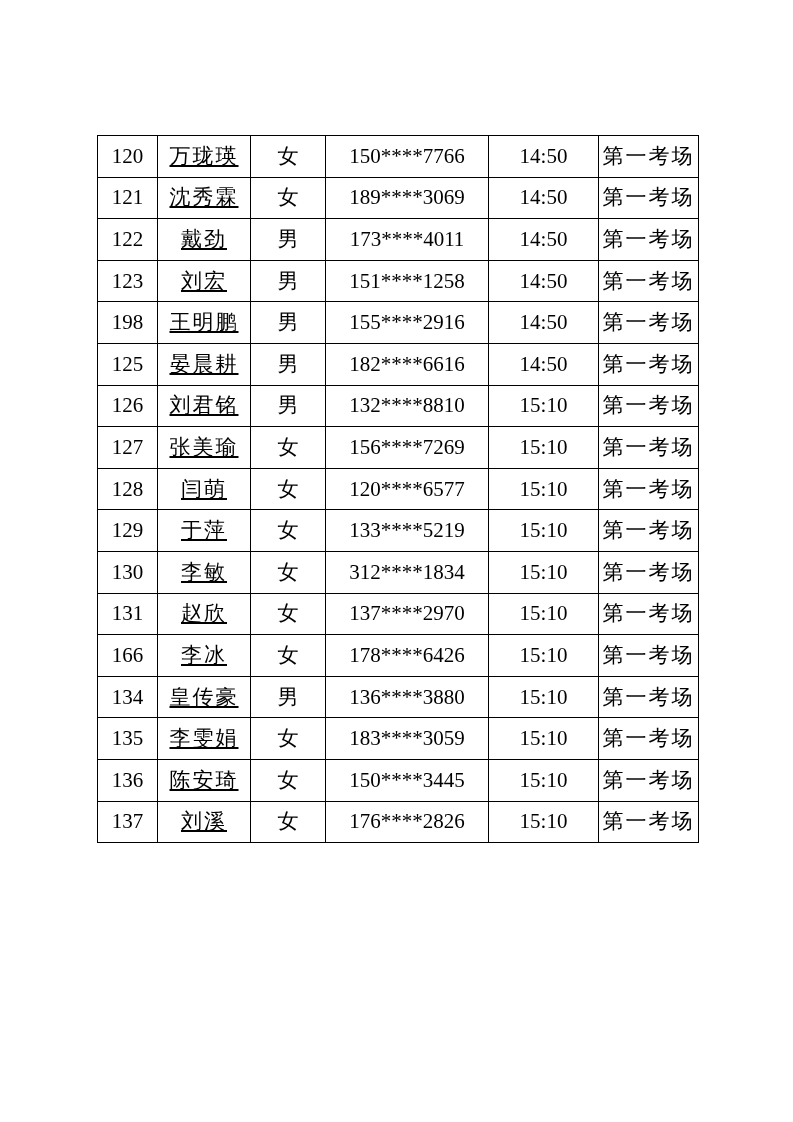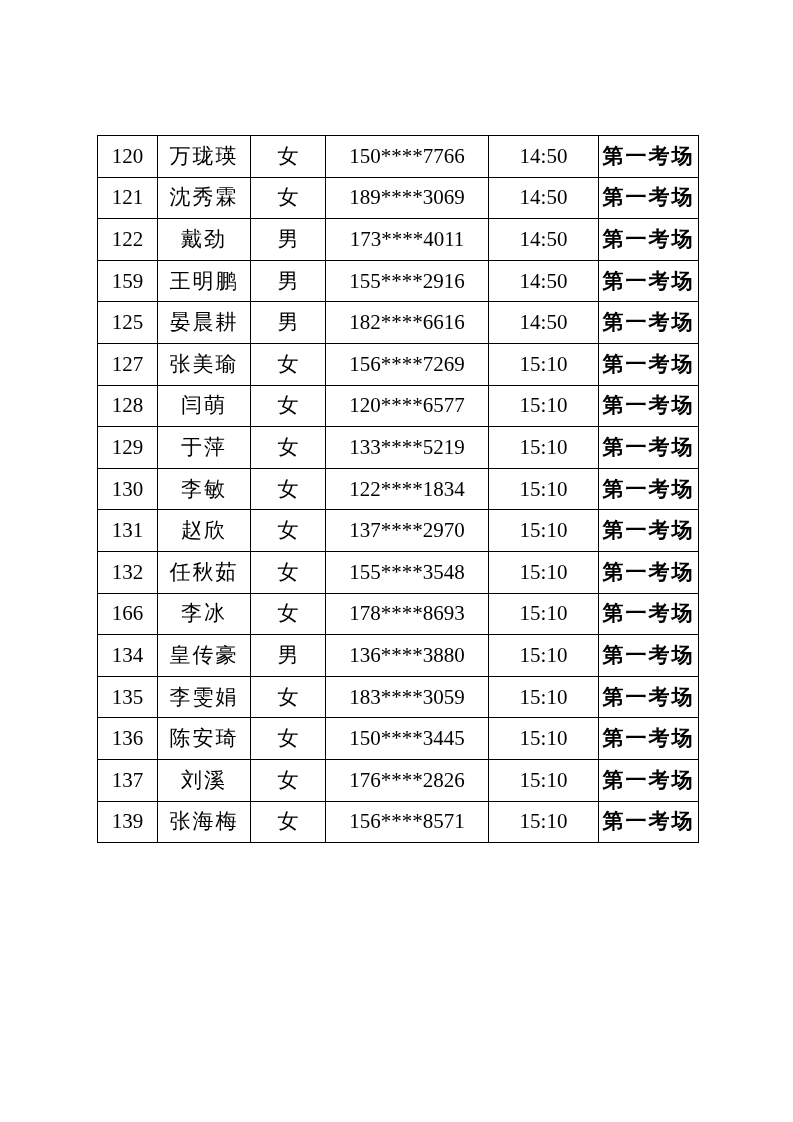--- a/index.html
+++ b/index.html
@@ -38,28 +38,28 @@
     text-align: center;
     vertical-align: middle;
     font-size: 21px;
     line-height: 1;
     color: #000000;
     white-space: nowrap;
     overflow: hidden;
   }
   td.cell-name {
     letter-spacing: 2px;
+    text-decoration: underline;
   }
   td.cell-gender {
     font-size: 20px;
   }
   td.cell-room {
     letter-spacing: 2px;
     font-size: 20px;
-    font-weight: bold;
   }
   td.cell-phone, td.cell-time, td.cell-number {
     font-variant-numeric: lining-nums;
   }
 </style>
 </head>
 <body>
 
 <div class="page">
   <table class="exam">
@@ -90,36 +90,52 @@
         </tr>
         <tr>
           <td class="cell-number">122</td>
           <td class="cell-name">戴劲</td>
           <td class="cell-gender">男</td>
           <td class="cell-phone">173****4011</td>
           <td class="cell-time">14:50</td>
           <td class="cell-room">第一考场</td>
         </tr>
         <tr>
-          <td class="cell-number">159</td>
+          <td class="cell-number">123</td>
+          <td class="cell-name">刘宏</td>
+          <td class="cell-gender">男</td>
+          <td class="cell-phone">151****1258</td>
+          <td class="cell-time">14:50</td>
+          <td class="cell-room">第一考场</td>
+        </tr>
+        <tr>
+          <td class="cell-number">198</td>
           <td class="cell-name">王明鹏</td>
           <td class="cell-gender">男</td>
           <td class="cell-phone">155****2916</td>
           <td class="cell-time">14:50</td>
           <td class="cell-room">第一考场</td>
         </tr>
         <tr>
           <td class="cell-number">125</td>
           <td class="cell-name">晏晨耕</td>
           <td class="cell-gender">男</td>
           <td class="cell-phone">182****6616</td>
           <td class="cell-time">14:50</td>
           <td class="cell-room">第一考场</td>
         </tr>
         <tr>
+          <td class="cell-number">126</td>
+          <td class="cell-name">刘君铭</td>
+          <td class="cell-gender">男</td>
+          <td class="cell-phone">132****8810</td>
+          <td class="cell-time">15:10</td>
+          <td class="cell-room">第一考场</td>
+        </tr>
+        <tr>
           <td class="cell-number">127</td>
           <td class="cell-name">张美瑜</td>
           <td class="cell-gender">女</td>
           <td class="cell-phone">156****7269</td>
           <td class="cell-time">15:10</td>
           <td class="cell-room">第一考场</td>
         </tr>
         <tr>
           <td class="cell-number">128</td>
           <td class="cell-name">闫萌</td>
@@ -133,45 +149,37 @@
           <td class="cell-name">于萍</td>
           <td class="cell-gender">女</td>
           <td class="cell-phone">133****5219</td>
           <td class="cell-time">15:10</td>
           <td class="cell-room">第一考场</td>
         </tr>
         <tr>
           <td class="cell-number">130</td>
           <td class="cell-name">李敏</td>
           <td class="cell-gender">女</td>
-          <td class="cell-phone">122****1834</td>
+          <td class="cell-phone">312****1834</td>
           <td class="cell-time">15:10</td>
           <td class="cell-room">第一考场</td>
         </tr>
         <tr>
           <td class="cell-number">131</td>
           <td class="cell-name">赵欣</td>
           <td class="cell-gender">女</td>
           <td class="cell-phone">137****2970</td>
           <td class="cell-time">15:10</td>
           <td class="cell-room">第一考场</td>
         </tr>
         <tr>
-          <td class="cell-number">132</td>
-          <td class="cell-name">任秋茹</td>
-          <td class="cell-gender">女</td>
-          <td class="cell-phone">155****3548</td>
-          <td class="cell-time">15:10</td>
-          <td class="cell-room">第一考场</td>
-        </tr>
-        <tr>
           <td class="cell-number">166</td>
           <td class="cell-name">李冰</td>
           <td class="cell-gender">女</td>
-          <td class="cell-phone">178****8693</td>
+          <td class="cell-phone">178****6426</td>
           <td class="cell-time">15:10</td>
           <td class="cell-room">第一考场</td>
         </tr>
         <tr>
           <td class="cell-number">134</td>
           <td class="cell-name">皇传豪</td>
           <td class="cell-gender">男</td>
           <td class="cell-phone">136****3880</td>
           <td class="cell-time">15:10</td>
           <td class="cell-room">第一考场</td>
@@ -190,26 +198,18 @@
           <td class="cell-gender">女</td>
           <td class="cell-phone">150****3445</td>
           <td class="cell-time">15:10</td>
           <td class="cell-room">第一考场</td>
         </tr>
         <tr>
           <td class="cell-number">137</td>
           <td class="cell-name">刘溪</td>
           <td class="cell-gender">女</td>
           <td class="cell-phone">176****2826</td>
-          <td class="cell-time">15:10</td>
-          <td class="cell-room">第一考场</td>
-        </tr>
-        <tr>
-          <td class="cell-number">139</td>
-          <td class="cell-name">张海梅</td>
-          <td class="cell-gender">女</td>
-          <td class="cell-phone">156****8571</td>
           <td class="cell-time">15:10</td>
           <td class="cell-room">第一考场</td>
         </tr>
       </tbody>
   </table>
 </div>
 
 </body></html>

